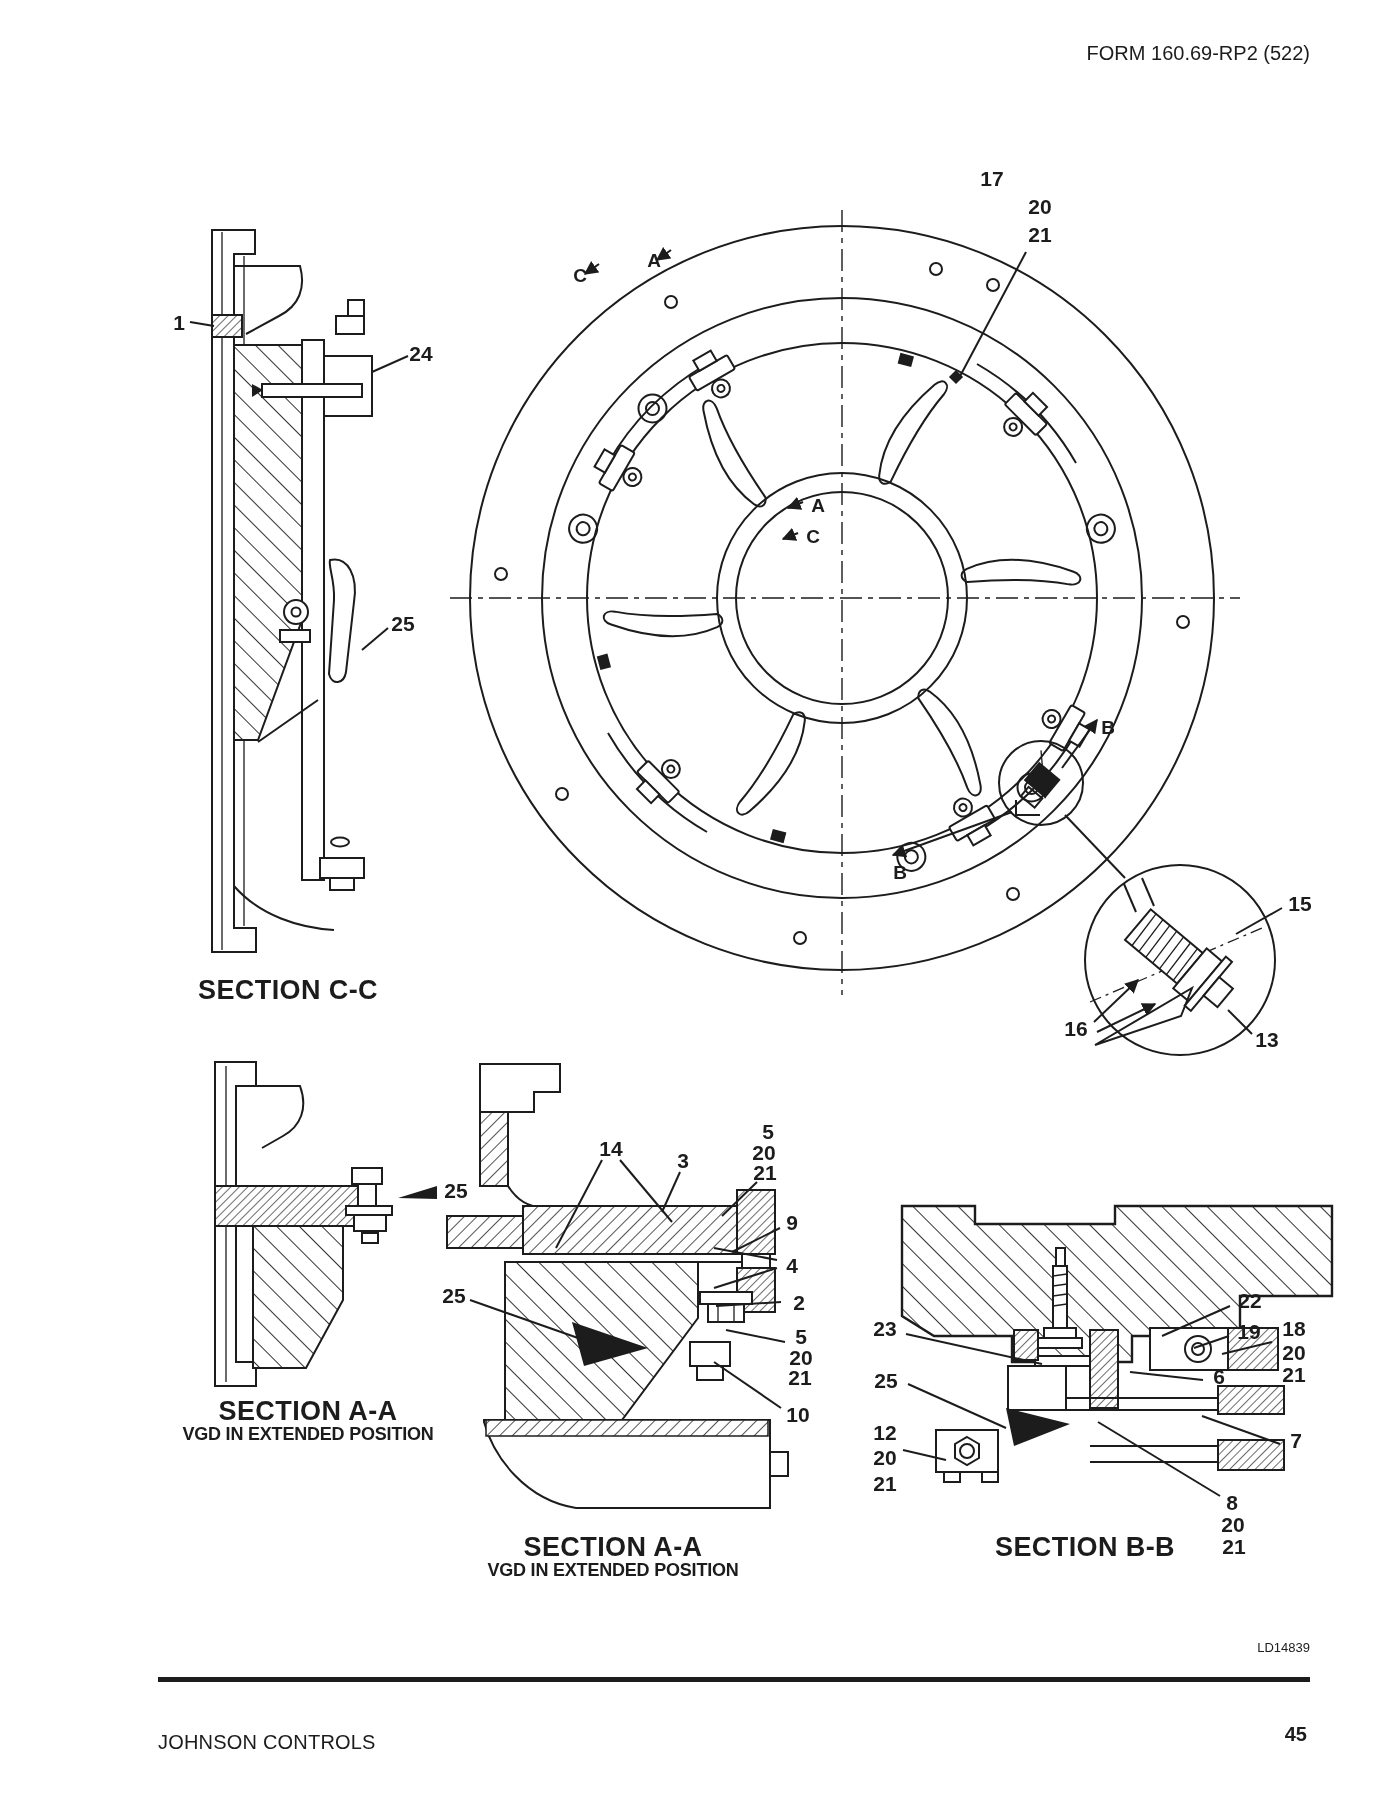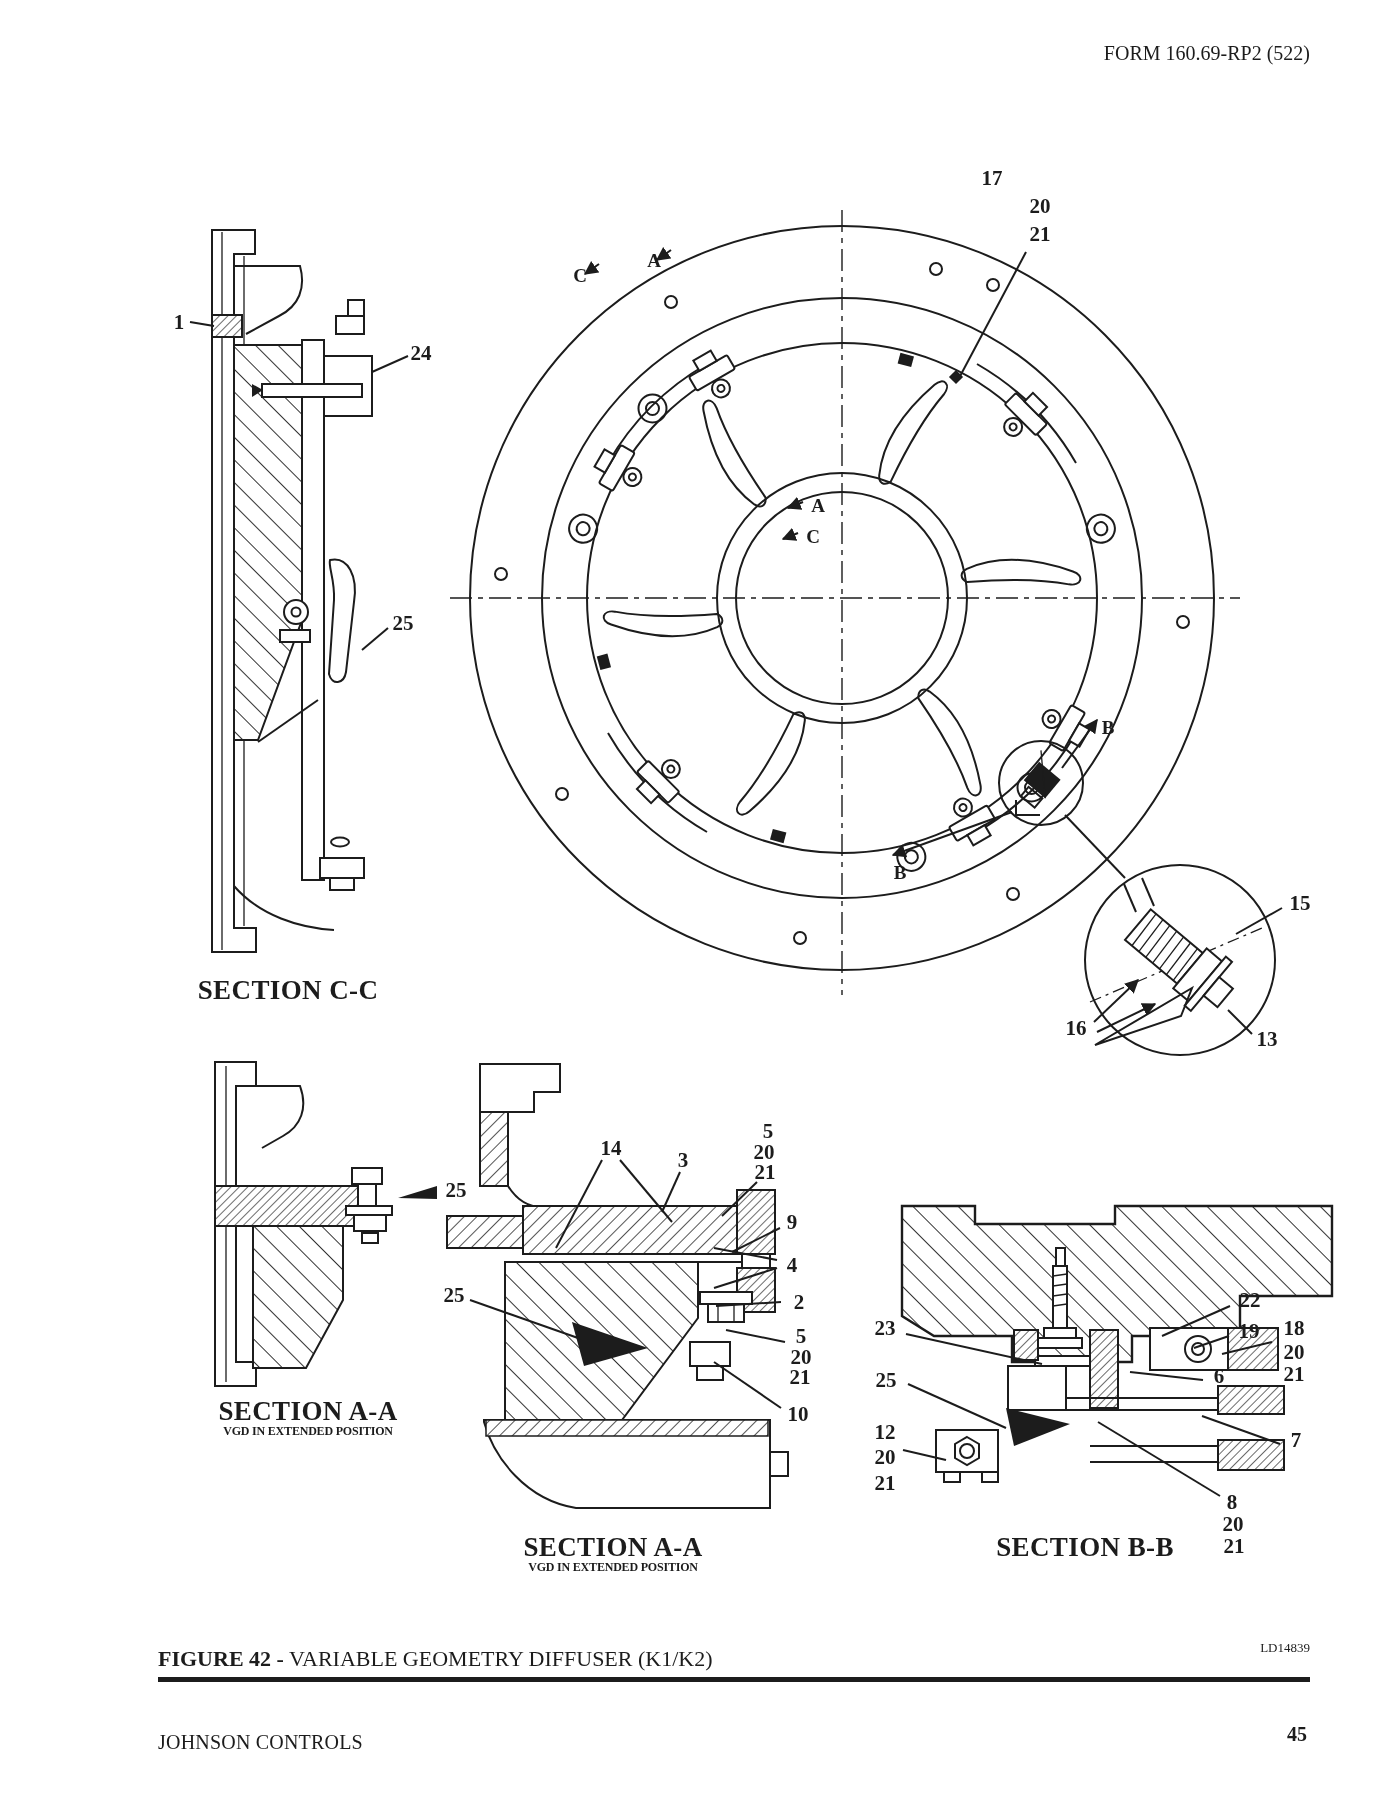--- a/index.html
+++ b/index.html
@@ -1,31 +1,31 @@
 <!DOCTYPE html>
 <html><head>
 <meta charset="utf-8">
 <style>
   html,body{margin:0;padding:0;background:#888;}
   #page{
     position:relative;width:1391px;height:1800px;background:#ffffff;
-    font-family:Liberation Serif, serif;color:#1c1c1c;overflow:hidden;
+    font-family:Liberation Sans, sans-serif;color:#1c1c1c;overflow:hidden;
     margin:0 auto;
   }
   #draw{position:absolute;left:0;top:0;width:1391px;height:1800px;}
   .ol{stroke:#1c1c1c;stroke-width:2;fill:#fff;}
   .ln{stroke:#1c1c1c;stroke-width:2;fill:none;}
   .thin{stroke:#1c1c1c;stroke-width:1.3;fill:none;}
   .ld{stroke:#1c1c1c;stroke-width:2;fill:none;}
   .blk{fill:#1c1c1c;stroke:none;}
   .cl{stroke:#1c1c1c;stroke-width:1.4;fill:none;stroke-dasharray:22 6 5 6;}
   .co{position:absolute;transform:translate(-50%,-50%);font-size:21px;font-weight:600;white-space:nowrap;line-height:1;}
   .vl{position:absolute;transform:translate(-50%,-50%);font-size:19px;font-weight:700;white-space:nowrap;line-height:1;}
   .slabel{position:absolute;transform:translateX(-50%);font-size:27px;font-weight:700;white-space:nowrap;letter-spacing:.4px;}
-  .sublabel{position:absolute;transform:translateX(-50%);font-size:12px;font-weight:700;white-space:nowrap;letter-spacing:-.2px;}
+  .sublabel{position:absolute;transform:translateX(-50%);font-size:18px;font-weight:700;white-space:nowrap;letter-spacing:-.2px;}
   .hdr{position:absolute;top:42px;right:81px;font-size:20px;}
   .cap{position:absolute;left:158px;top:1646px;font-size:22px;white-space:nowrap;}
   .cap b{font-weight:700;}
   .ldcode{position:absolute;right:81px;top:1640px;font-size:13px;margin-left:8px;}
   .rule{position:absolute;left:158px;right:81px;top:1677px;height:5px;background:#1c1c1c;}
   .fco{position:absolute;left:158px;top:1731px;font-size:20px;letter-spacing:.2px;}
   .pg{position:absolute;right:84px;top:1723px;font-size:20px;font-weight:700;}
 </style>
 </head>
 <body>
@@ -378,19 +378,18 @@
   <span class="vl" style="left:1108px;top:727px">B</span>
   <span class="vl" style="left:900px;top:872px">B</span>
 
   <div class="slabel" style="left:288px;top:975px">SECTION C-C</div>
   <div class="slabel" style="left:308px;top:1396px">SECTION A-A</div>
   <div class="sublabel" style="left:308px;top:1424px">VGD IN EXTENDED POSITION</div>
   <div class="slabel" style="left:613px;top:1532px">SECTION A-A</div>
   <div class="sublabel" style="left:613px;top:1560px">VGD IN EXTENDED POSITION</div>
   <div class="slabel" style="left:1085px;top:1532px">SECTION B-B</div>
 
-  <div class="cap"><b>FIGURE 42 -</b><span> VARIABLE GEOMETRY DIFFUSER (K1/K2)</span></div>
   <div class="ldcode">LD14839</div>
   <div class="rule"></div>
   <div class="fco">JOHNSON CONTROLS</div>
   <div class="pg">45</div>
 
 </div>
 
 </body></html>

